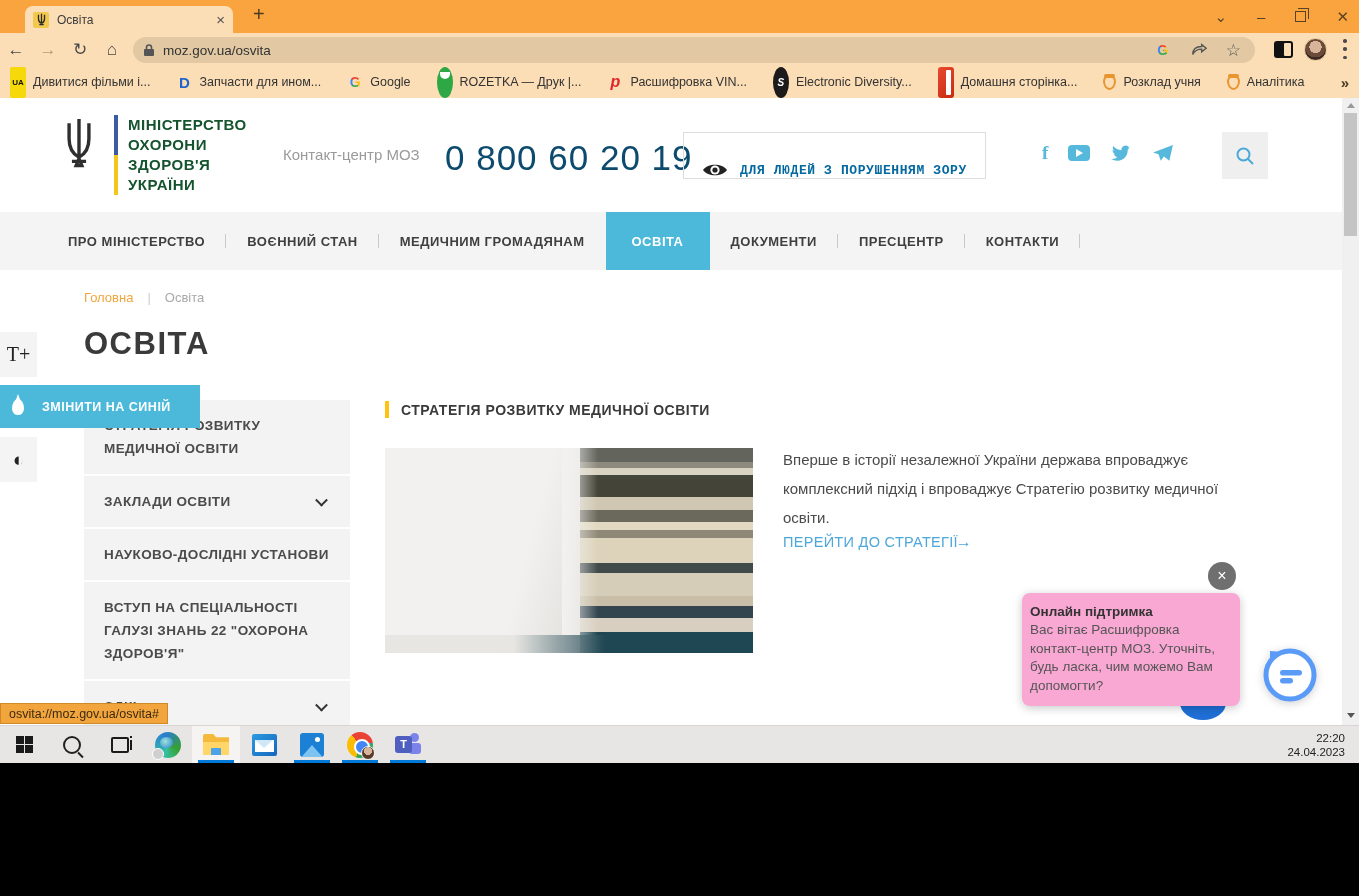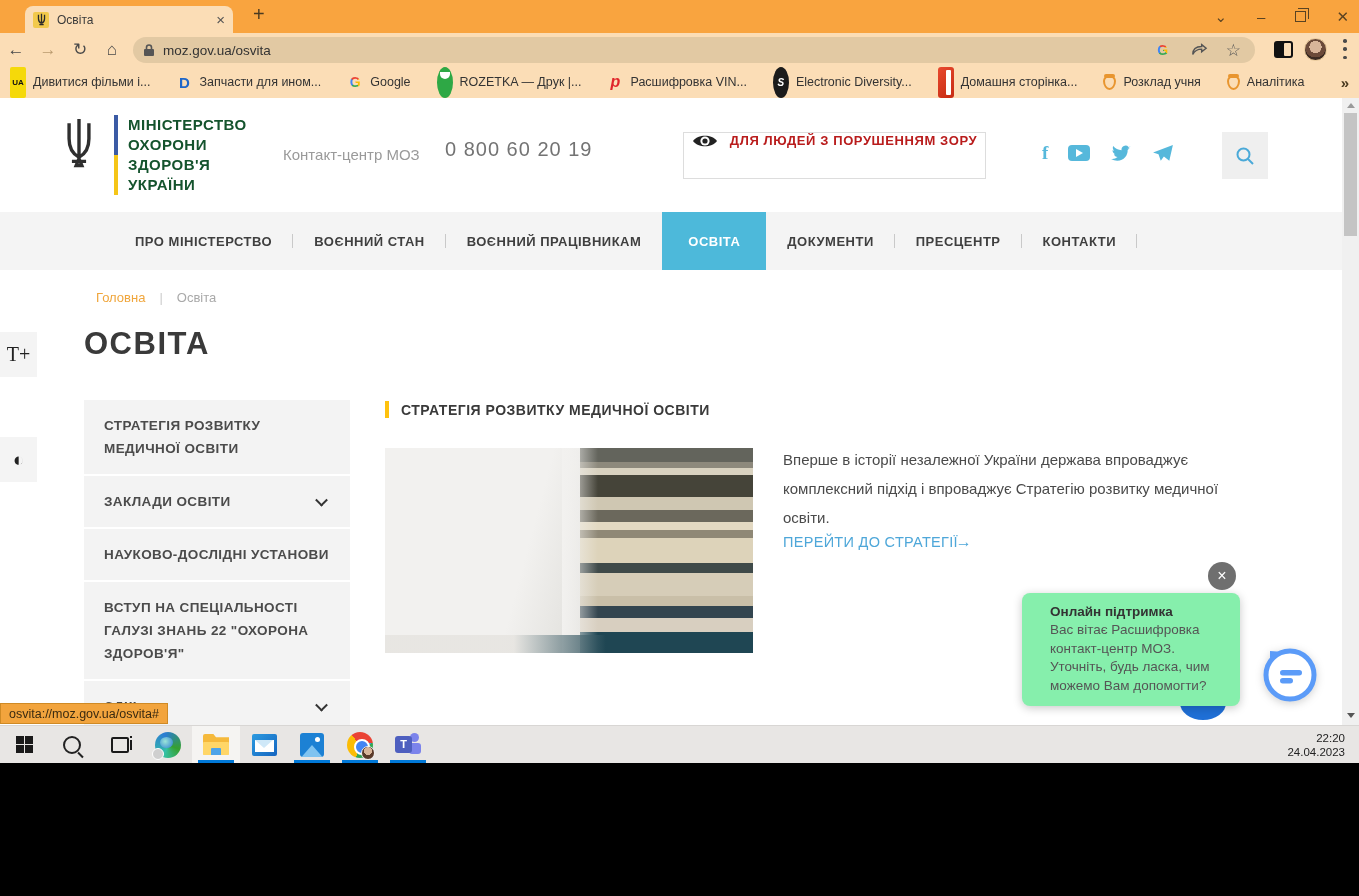--- a/index.html
+++ b/index.html
@@ -47,35 +47,35 @@
   .ic-acorn::before { content:""; position:absolute; left:-1px; right:-1px; top:-3px; height:4px; background:#E8952F; border-radius:3px; }
   .bm-more { margin-left:auto; font-size:15px; color:#4a3a20; font-weight:700; }
 
   
   .page { position:absolute; left:0; top:98px; width:1359px; height:627px; background:#fff; overflow:hidden; }
 
   .site-logo { position:absolute; left:62px; top:17px; display:flex; gap:10px; }
   .logo-bar { width:4px; height:80px; background:linear-gradient(#3B5BA5 0 50%, #F5C518 50% 100%); margin-left:8px; }
   .logo-text { font-size:15px; font-weight:700; color:#14532d; line-height:20px; letter-spacing:.5px; }
   .contact-label { position:absolute; left:283px; top:48px; font-size:15px; color:#9a9a9a; }
-  .phone { position:absolute; left:445px; top:40px; font-size:20px; color:#737373; letter-spacing:1px; font-weight:400; }
-  .a11y-btn { position:absolute; left:683px; top:34px; width:303px; height:47px; border:1px solid #ddd; display:flex; align-items:flex-start; justify-content:center; gap:12px; font-size:13px; font-weight:700; color:#b91c1c; letter-spacing:.6px; }
+  .phone { position:absolute; left:445px; top:40px; font-size:35px; color:#0c4a6e; letter-spacing:1px; font-weight:400; }
+  .a11y-btn { position:absolute; left:683px; top:34px; width:303px; height:47px; border:1px solid #ddd; display:flex; align-items:flex-end; justify-content:center; gap:12px; font-size:13px; font-weight:700; color:#0369a1; letter-spacing:.6px;font-family:Liberation Mono, monospace; }
   .socials { position:absolute; left:1042px; top:44px; display:flex; gap:20px; align-items:center; }
   .soc { color:#56B8DB; fill:#56B8DB; }
   .fb-f { font-size:19px; font-weight:700; color:#56B8DB; font-family:"Liberation Serif", serif; }
   .yt { width:22px; height:16px; background:#56B8DB; border-radius:4px; position:relative; }
   .yt::after { content:""; position:absolute; left:8px; top:4px; border-left:7px solid #fff; border-top:4px solid transparent; border-bottom:4px solid transparent; }
   .search-btn { position:absolute; left:1222px; top:34px; width:46px; height:47px; background:#EFEFEF; display:flex; align-items:center; justify-content:center; }
 
-  .mainnav { position:absolute; left:0; top:114px; width:100%; height:58px; background:#F4F4F4; display:flex; align-items:center; padding-left:114px; }
+  .mainnav { position:absolute; left:0; top:114px; width:100%; height:58px; background:#F4F4F4; display:flex; align-items:center; padding-left:47px; }
   .nav-item { font-size:13px; font-weight:700; color:#3f3f3f; letter-spacing:.5px; padding:0 21px; height:58px; display:flex; align-items:center; position:relative; white-space:nowrap; }
   .nav-item.sep::after { content:""; position:absolute; right:0; top:22px; height:14px; width:1px; background:#c9c9c9; }
   .nav-item.active { background:#4DB9DA; color:#fff; padding:0 26px; }
 
-  .breadcrumb { position:absolute; left:84px; top:192px; font-size:13px; display:flex; gap:14px; align-items:center;margin-left:12px; }
+  .breadcrumb { position:absolute; left:84px; top:192px; font-size:13px; display:flex; gap:14px; align-items:center; }
   .bc-home { color:#F0A63C; }
   .bc-sep { color:#ccc; }
   .bc-cur { color:#a9a9a9; }
   .page-title { position:absolute; left:84px; top:228px; font-size:31px; font-weight:700; color:#3a3a3a; letter-spacing:1.5px; }
 
   .tool-font { position:absolute; left:0; top:234px; width:37px; height:45px; background:#F4F4F4; display:flex; align-items:center; justify-content:center; font-family:"Liberation Serif", serif; font-size:20px; color:#222; }
   .tool-blue { position:absolute; left:0; top:287px; width:200px; height:43px; background:#4DB9DA; color:#fff; display:flex; align-items:center; gap:18px; padding-left:12px; font-size:12.5px; font-weight:700; letter-spacing:.5px; z-index:5; }
   .droplet { width:12px; height:16px; background:#fff; border-radius:50% 50% 50% 50%/60% 60% 40% 40%; position:relative; }
   .droplet::before { content:""; position:absolute; left:3px; top:-5px; border-left:3px solid transparent; border-right:3px solid transparent; border-bottom:8px solid #fff; }
   .tool-contrast { position:absolute; left:0; top:339px; width:37px; height:45px; background:#F4F4F4; display:flex; align-items:center; justify-content:center; font-size:19px; color:#222; }
@@ -92,21 +92,21 @@
   .books-stack { position:absolute; right:0; top:0; width:47%; height:100%;
     background:linear-gradient(#63645c 0 7%, #8d897c 7% 10%, #d9d2c0 10% 13%, #454439 13% 24%, #cfc7b2 24% 30%, #6b685c 30% 36%, #e3d9c2 36% 40%, #8f8876 40% 44%, #ddd3ba 44% 56%, #3f4a49 56% 61%, #d6cdb8 61% 72%, #c9bfa8 72% 77%, #33454f 77% 83%, #d8cfc0 83% 90%, #1f4653 90% 100%); }
   .books-stack::before { content:""; position:absolute; left:-18px; top:0; width:36px; height:100%; background:linear-gradient(90deg,#f2f1ef,transparent); }
   .books-bottom { position:absolute; left:0; bottom:0; width:100%; height:9%; background:linear-gradient(90deg,#e6e4e0 0 35%, #1f4653 60%); opacity:.85; }
 
   .para { position:absolute; left:783px; top:347px; width:470px; font-size:15px; color:#4a4a4a; line-height:29px; }
   .strategy-link { position:absolute; left:783px; top:435px; font-size:14.5px; color:#4EA7D9; letter-spacing:.3px; display:flex; align-items:center; gap:2px; }
   .strategy-link .arr { font-size:16px; margin-left:-4px; }
 
   .chat-close { position:absolute; left:1208px; top:464px; width:28px; height:28px; border-radius:50%; background:#6f6f6f; color:#fff; display:flex; align-items:center; justify-content:center; font-size:16px; z-index:6; }
-  .chat-card { position:absolute; left:1022px; top:495px; width:218px; height:113px; background:#86efac; border-radius:8px; box-shadow:0 2px 10px rgba(0,0,0,.22); padding:11px 28px; z-index:5; }
+  .chat-card { position:absolute; left:1022px; top:495px; width:218px; height:113px; background:#f9a8d4; border-radius:8px; box-shadow:0 2px 10px rgba(0,0,0,.22); padding:11px 8px; z-index:5; }
   .chat-title { font-size:13.5px; font-weight:700; color:#333; margin-bottom:2px; }
   .chat-msg { font-size:13.5px; color:#555; line-height:18.5px; }
   .chat-ghost { position:absolute; left:1180px; top:588px; width:46px; height:34px; border-radius:50%; background:#1F6FD6; z-index:4; }
   .chat-bubble { position:absolute; left:1256px; top:545px; width:64px; height:64px; z-index:6; }
   .chat-bubble svg { filter:drop-shadow(0 2px 4px rgba(0,0,0,.18)); }
 
   .scrollbar { position:absolute; right:0; top:0; width:17px; height:627px; background:#F0F0F0; }
   .sb-up, .sb-down { position:absolute; left:0; width:17px; height:15px; display:flex; align-items:center; justify-content:center; }
   .sb-up { top:0; } .sb-down { bottom:2px; }
   .sb-arrow { width:0; height:0; border-left:4px solid transparent; border-right:4px solid transparent; }
@@ -282,35 +282,39 @@
       <div class="search-btn">
         <svg width="20" height="20" viewBox="0 0 20 20">
             <circle cx="8.5" cy="8.5" r="6" fill="none" stroke="#4AA9D8" stroke-width="2"></circle>
             <path d="M13 13l5 5" stroke="#4AA9D8" stroke-width="2"></path>
           </svg>
       </div>
 
       <div class="mainnav">
         <span class="nav-item sep">ПРО МІНІСТЕРСТВО</span>
         <span class="nav-item sep">ВОЄННИЙ СТАН</span>
-        <span class="nav-item">ВОЄННИЙ ПРАЦІВНИКАМ</span>
+        <span class="nav-item">МЕДИЧНИМ ГРОМАДЯНАМ</span>
         <span class="nav-item active">ОСВІТА</span>
         <span class="nav-item sep">ДОКУМЕНТИ</span>
         <span class="nav-item sep">ПРЕСЦЕНТР</span>
         <span class="nav-item sep">КОНТАКТИ</span>
       </div>
 
       <div class="breadcrumb">
         <span class="bc-home">Головна</span>
         <span class="bc-sep">|</span>
         <span class="bc-cur">Освіта</span>
       </div>
       <h1 class="page-title">ОСВІТА</h1>
 
       <div class="tool-font">T+</div>
+      <div class="tool-blue">
+        <span class="droplet"></span>
+        <span>ЗМІНИТИ НА СИНІЙ</span>
+      </div>
       <div class="tool-contrast">
           <span>◐</span>
         </div>
 
       <div class="sidebar">
         <div class="sb-item"><span>СТРАТЕГІЯ РОЗВИТКУ МЕДИЧНОЇ ОСВІТИ</span></div>
         <div class="sb-item"><span>ЗАКЛАДИ ОСВІТИ</span><span class="chev"></span></div>
         <div class="sb-item"><span>НАУКОВО-ДОСЛІДНІ УСТАНОВИ</span></div>
         <div class="sb-item"><span>ВСТУП НА СПЕЦІАЛЬНОСТІ ГАЛУЗІ ЗНАНЬ 22 "ОХОРОНА ЗДОРОВ'Я"</span></div>
         <div class="sb-item"><span>ЄДКІ</span><span class="chev"></span></div>

